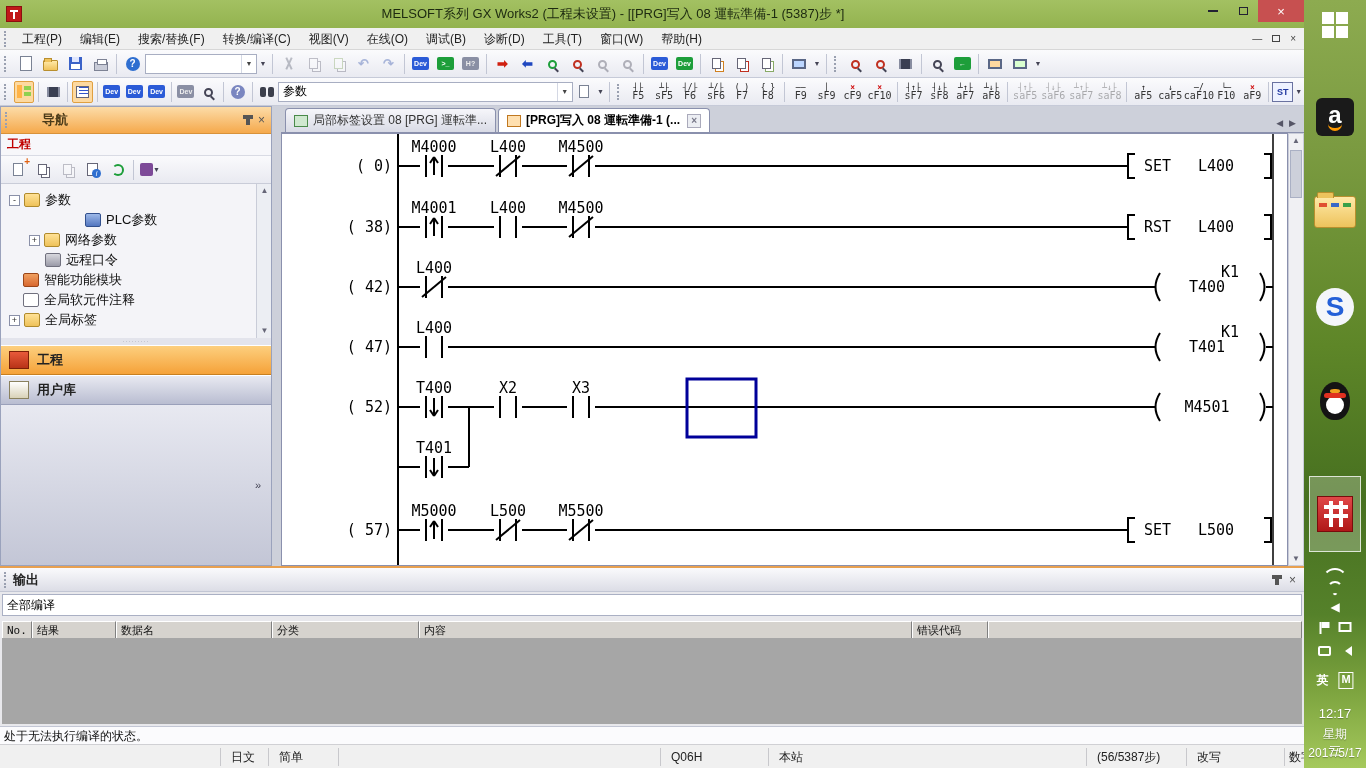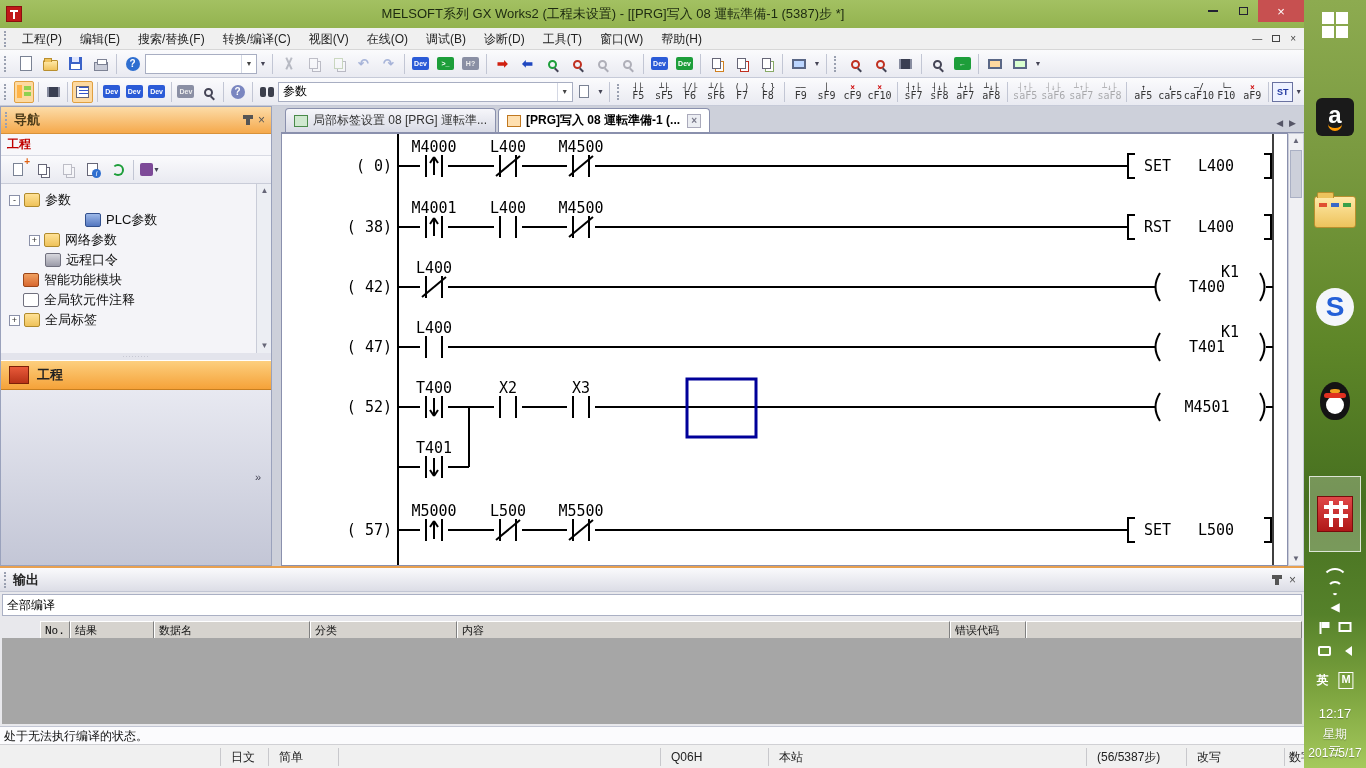--- a/index.html
+++ b/index.html
@@ -72,21 +72,21 @@
   .lad-btn .sym { font-size:8px; line-height:9px; color:#111; white-space:nowrap; }
   .lad-btn .lbl { font-size:10px; line-height:8px; color:#333; }
   .lad-btn.red .sym { color:#d01010; font-weight:bold; }
   .lad-btn.disabled { opacity:.38; }
   .st-btn { width:24px; height:20px; border:1px solid #6a72a0; background:#eef2ff; color:#2038a0; font-size:9px; font-weight:bold; display:flex; align-items:center; justify-content:center; }
 
   
   .app-body { position:absolute; left:0; top:106px; width:1304px; height:460px; background:#cdd0da; }
 
   .nav-panel { position:absolute; left:0; top:0; width:272px; height:460px; background:#f1f1f5; border:1px solid #9aa2bc; display:flex; flex-direction:column; }
-  .nav-header { height:27px; background:linear-gradient(180deg,#fcdca8,#f5a94c); display:flex; align-items:center; border-bottom:1px solid #d8923a; }
+  .nav-header { height:27px; background:linear-gradient(180deg,#fcdca8,#f5a94c); display:flex; align-items:center; border-bottom:1px solid #d8923a;gap:28px; }
   .nav-header .t { font-size:13px; color:#4a3односа; color:#4a3a18; font-weight:bold; }
   .nav-header .sp { margin-left:auto; display:flex; gap:8px; padding-right:6px; align-items:center; }
   .pin-ic { width:4px; height:10px; background:#555; position:relative; }
   .pin-ic:before { content:""; position:absolute; left:-3px; top:0; width:10px; height:4px; background:#555; }
   .nav-cat { height:22px; display:flex; align-items:center; padding-left:6px; font-size:12px; font-weight:bold; color:#c00000; border-bottom:1px solid #d9dbe4; background:#f7f7fa; }
   .nav-tools { height:28px; display:flex; align-items:center; padding-left:4px; border-bottom:1px solid #c9ccd8; background:linear-gradient(180deg,#fafafc,#e9eaf1); }
   .plus-badge:after { content:"+"; position:absolute; right:-2px; top:-4px; color:#e06010; font-weight:bold; font-size:10px; }
   .ic-info { width:11px; height:13px; background:#fff; border:1px solid #667; margin:auto; position:relative; }
   .ic-info:after { content:"i"; position:absolute; right:-4px; bottom:-3px; width:9px; height:9px; background:#2f6fd0; color:#fff; border-radius:50%; font-size:7px; line-height:9px; text-align:center; font-style:italic; }
   .ic-refresh { width:12px; height:12px; border:2px solid #1d9e3a; border-radius:50%; border-left-color:transparent; margin:auto; }
@@ -135,21 +135,21 @@
   .ladder-svg text { font-family:"DejaVu Sans Mono",monospace; font-size:15px; fill:#000; }
 
   
   .output-panel { position:absolute; left:0; top:566px; width:1304px; height:160px; background:#e8e8ec; border-top:2px solid #e8a050; }
   .out-header { height:24px; background:linear-gradient(180deg,#fafafc,#dcdde6); border-bottom:1px solid #c2c6d4; display:flex; align-items:center; }
   .out-header .t { font-size:13px; color:#222; font-weight:bold; }
   .out-header .sp { margin-left:auto; display:flex; gap:10px; align-items:center; padding-right:8px; }
   .out-mode { height:22px; background:#fff; border:1px solid #aab0c4; margin:2px 2px 0 2px; font-size:12px; display:flex; align-items:center; padding-left:4px; }
   .out-table-head { height:19px; margin:5px 2px 0 2px; display:flex; }
   .oth-cell { background:#d6d3ce; border:1px solid; border-color:#fff #808080 #808080 #fff; font-size:11px; display:flex; align-items:center; padding-left:4px; color:#111; }
-  .oth-cell.mono { font-family:"DejaVu Sans Mono",monospace;margin-left:38px; }
+  .oth-cell.mono { font-family:"DejaVu Sans Mono",monospace; }
   .out-grey { position:absolute; left:2px; right:2px; top:70px; bottom:2px; background:#a6a6a6; }
 
   .status-msg { position:absolute; left:0; top:726px; width:1304px; height:18px; background:#fbfbfd; border-top:1px solid #c2c6d4; font-size:12px; color:#111; padding-left:4px; line-height:18px; }
   .statusbar { position:absolute; left:0; top:744px; width:1304px; height:24px; background:#f0f0f0; border-top:1px solid #d0d0d4; font-size:12px; color:#222; }
   .sb-seg { position:absolute; top:3px; height:18px; border-left:1px solid #c8c8cc; padding-left:10px; line-height:18px; white-space:nowrap; }
   .sb-seg.dis { color:#b0b0b4; }
 
   
   .taskbar { position:absolute; right:0; top:0; width:62px; height:768px;
     background:linear-gradient(180deg,#8dab50 0%,#7a9a40 20%,#5e8628 45%,#477020 65%,#55812a 80%,#7da43f 90%,#a5c95c 100%); }
@@ -566,20 +566,24 @@
             <span class="up">▲</span>
             <span class="dn">▼</span>
           </div>
           <div class="tree-split">·········</div>
         </div>
 
         <div class="nav-btn active">
             <span class="bic bic-proj"></span>
             <span>工程</span>
           </div>
+        <div class="nav-btn">
+            <span class="bic bic-lib"></span>
+            <span>用户库</span>
+          </div>
         <div class="nav-foot">
           <span>»</span>
         </div>
       </div>
 
       <div class="editor">
         <div class="tabbar">
           <div class="tab inactive" style="margin-left:4px;margin-top:20px;">
             <span class="tic tic-table"></span>
             <span>局部标签设置 08 [PRG] 運転準...</span>

